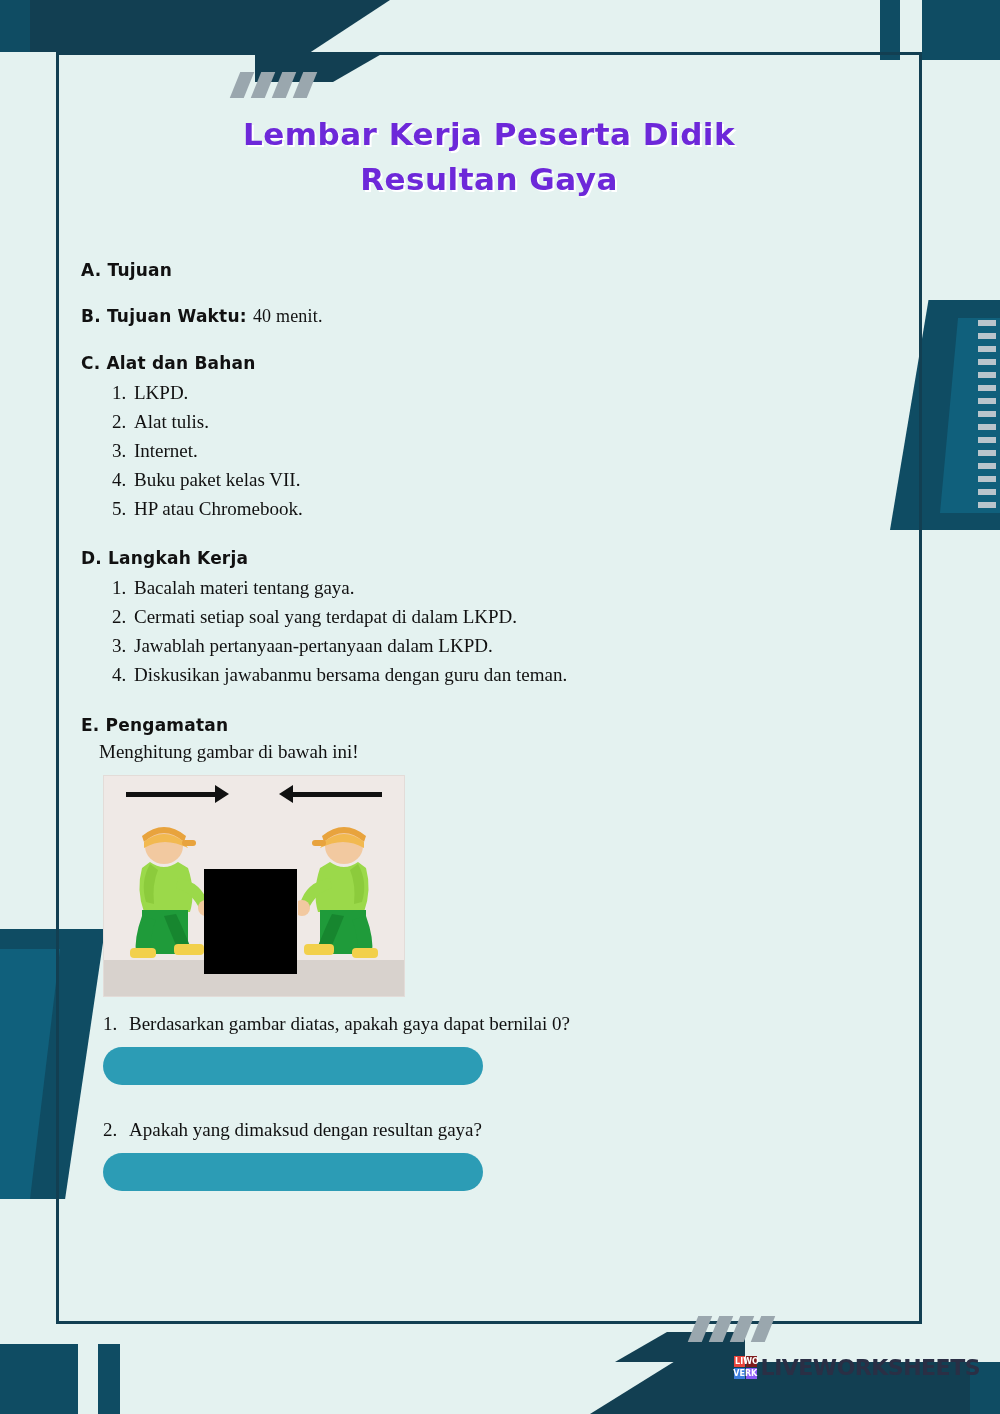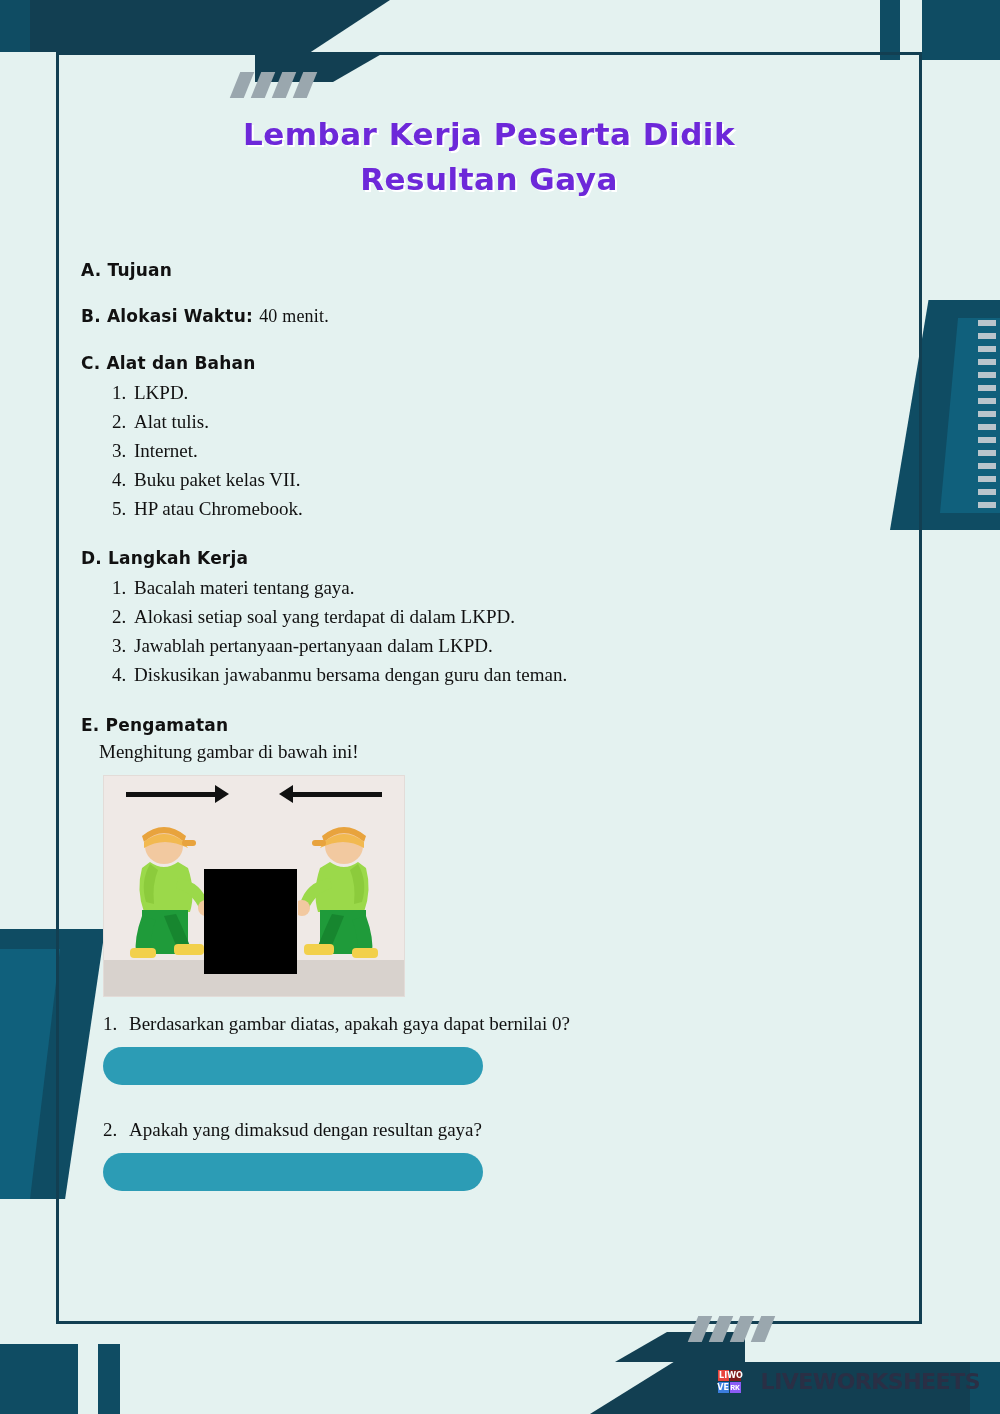--- a/index.html
+++ b/index.html
@@ -284,43 +284,43 @@
     font-size: 17px;
     color: #ffffff;
     padding: 0 16px;
     box-sizing: border-box;
   }
 
   
   .footer-logo {
     position: absolute;
     right: 20px;
-    bottom: 20px;
+    bottom: 34px;
     display: flex;
     align-items: center;
-    gap: 20px;
+    gap: 4px;
   }
   .lw-badge {
     display: grid;
     grid-template-columns: 11px 11px;
     grid-template-rows: 11px 11px;
     gap: 1px;
     font-family: "DejaVu Sans", sans-serif;
     font-size: 8px;
     font-weight: bold;
     color: #fff;
   }
   .lw-badge span {
     display: flex; align-items: center; justify-content: center;
     line-height: 1;
   }
   .lw-badge .c1 { background: #e8453c; }
   .lw-badge .c2 { background: #7f1d1d; }
   .lw-badge .c3 { background: #3b7ddd; }
-  .lw-badge .c4 { background: #8b5cf6; font-family: Liberation Mono, monospace; }
+  .lw-badge .c4 { background: #8b5cf6; }
   .lw-text {
     font-family: "DejaVu Sans", sans-serif;
     font-weight: bold;
     font-size: 22px;
     color: #2a2f45;
     letter-spacing: -0.5px;
   }
 </style>
 </head>
 <body>
@@ -367,41 +367,41 @@
   </div>
 
   <div class="body-area">
 
     <div class="section">
       <div class="section-head">A. Tujuan</div>
     </div>
 
     <div class="section">
       <div class="section-head">
-        <span>B. Alokasi Waktu:</span>
+        <span>B. Tujuan Waktu:</span>
         <span class="inline-val">40 menit.</span>
       </div>
     </div>
 
     <div class="section">
       <div class="section-head">C. Alat dan Bahan</div>
       <ol class="list">
         <li>LKPD.</li>
         <li>Alat tulis.</li>
         <li>Internet.</li>
         <li>Buku paket kelas VII.</li>
         <li>HP atau Chromebook.</li>
       </ol>
     </div>
 
     <div class="section">
       <div class="section-head">D. Langkah Kerja</div>
       <ol class="list">
         <li>Bacalah materi tentang gaya.</li>
-        <li>Alokasi setiap soal yang terdapat di dalam LKPD.</li>
+        <li>Cermati setiap soal yang terdapat di dalam LKPD.</li>
         <li>Jawablah pertanyaan-pertanyaan dalam LKPD.</li>
         <li>Diskusikan jawabanmu bersama dengan guru dan teman.</li>
       </ol>
     </div>
 
     <div class="section">
       <div class="section-head">E. Pengamatan</div>
       <div class="plain-line">Menghitung gambar di bawah ini!</div>
 
       <div class="figure">

